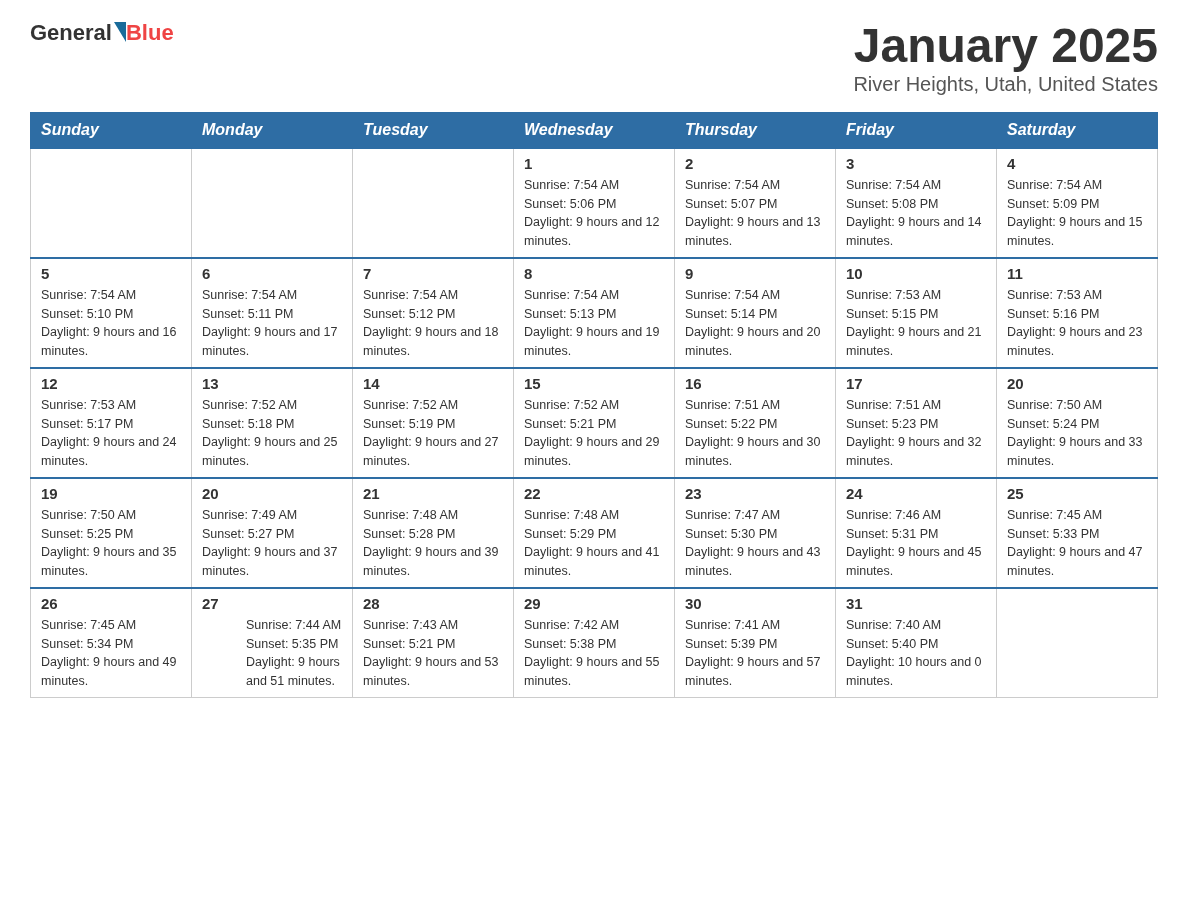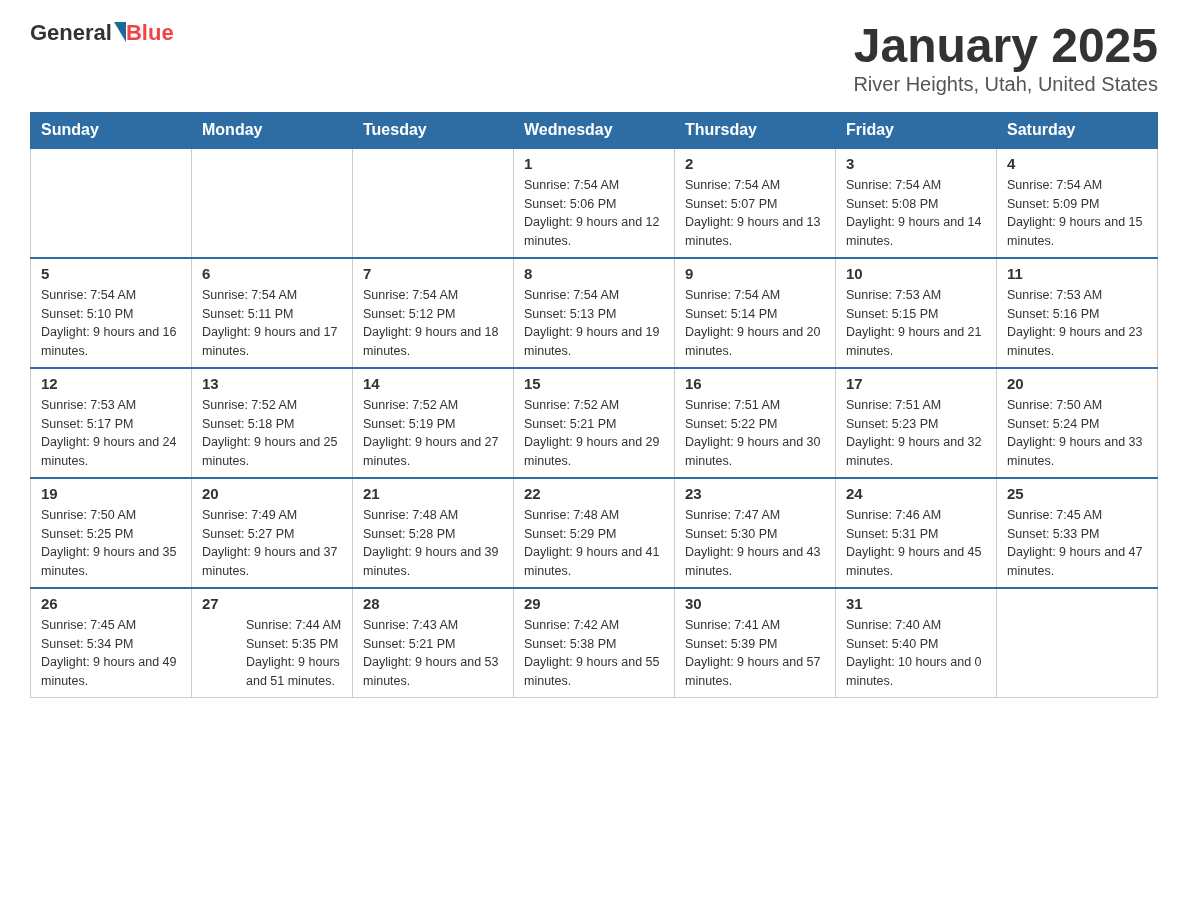--- a/index.html
+++ b/index.html
@@ -55,20 +55,21 @@
       border: 1px solid #aaa;
     }
     .calendar-table thead tr th {
       background-color: #2e6da4;
       color: #fff;
       font-size: 16px;
       font-weight: bold;
       padding: 8px 10px;
       text-align: left;
       border: 1px solid #2e6da4;
+      font-style: italic;
     }
     .calendar-table tbody tr td {
       vertical-align: top;
       padding: 6px 10px;
       border: 1px solid #ccc;
       border-top: 2px solid #2e6da4;
       font-size: 13px;
       color: #333;
       width: 14.28%;
       min-height: 90px;

